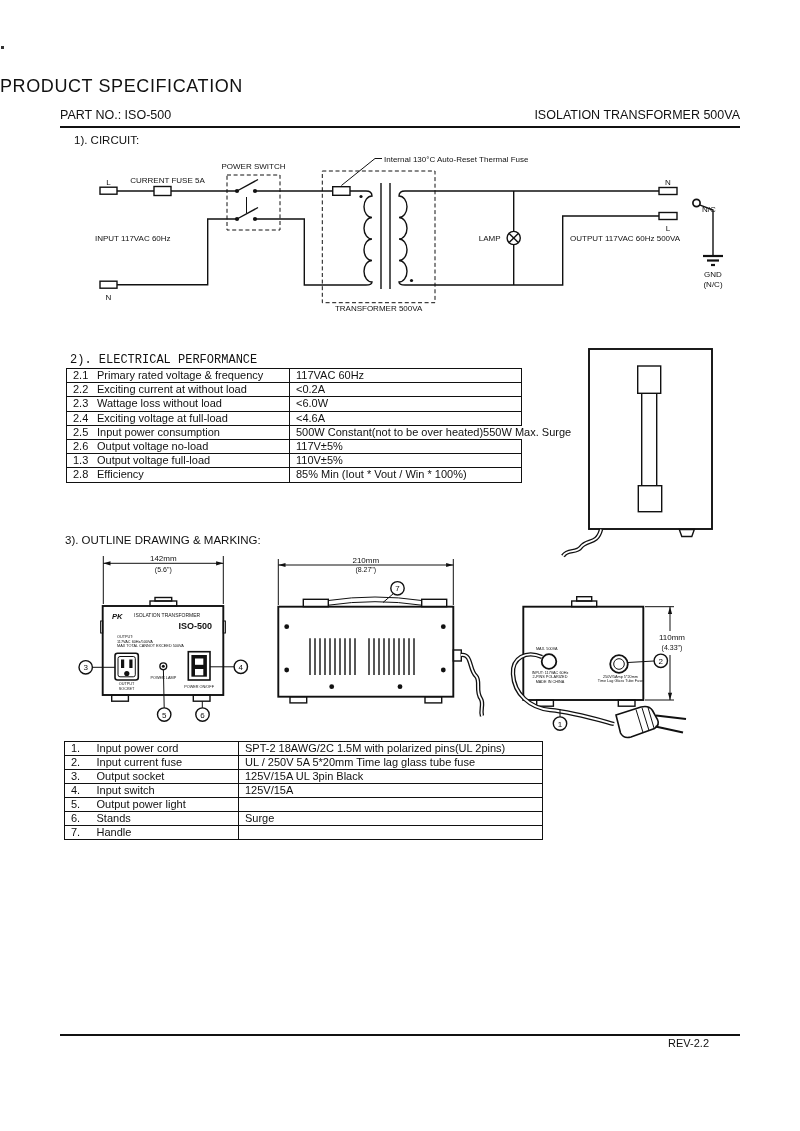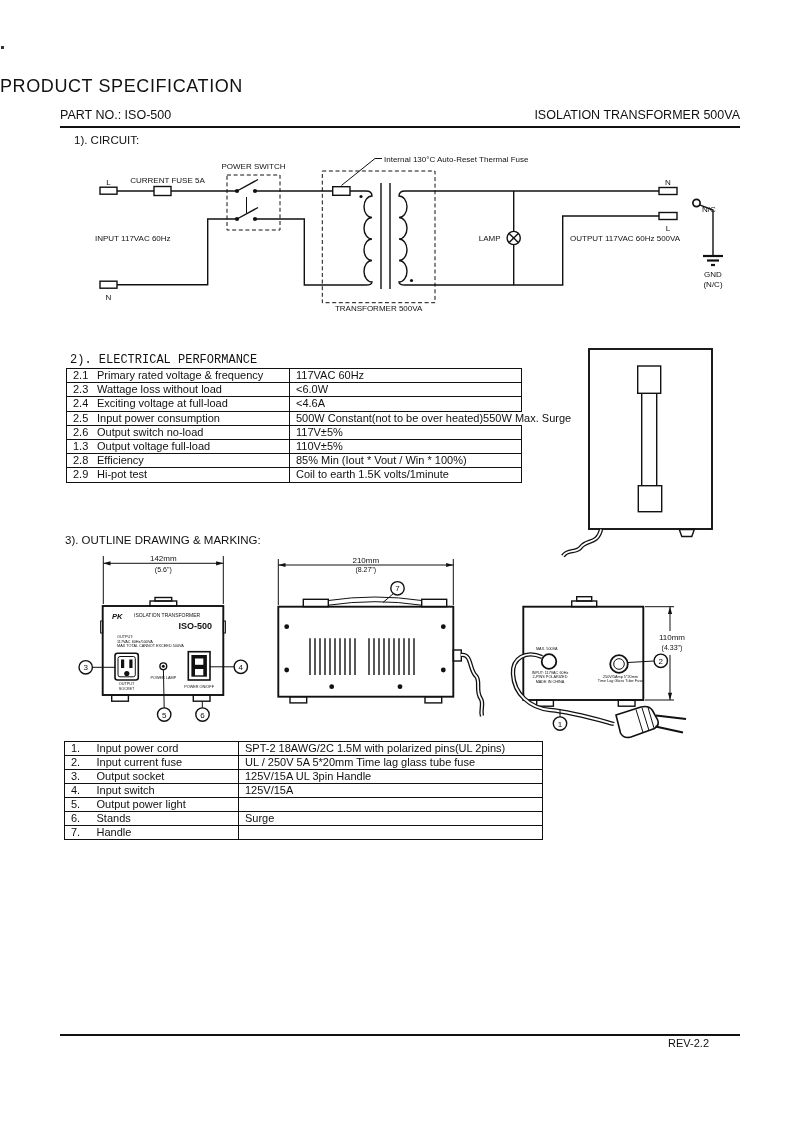--- a/index.html
+++ b/index.html
@@ -124,46 +124,46 @@
     <colgroup>
         <col style="width:223px">
         <col style="width:232px">
       </colgroup>
     <tbody>
         <tr>
       <td><span class="itemnum">2.1</span><span>Primary rated voltage &amp; frequency</span></td>
       <td>117VAC  60Hz</td>
         </tr>
     <tr>
+      <td><span class="itemnum">2.2</span><span>Exciting current at without load</span></td>
+      <td>&lt;0.2A</td>
+        </tr>
+    <tr>
       <td><span class="itemnum">2.3</span><span>Wattage loss  without load</span></td>
       <td>&lt;6.0W</td>
         </tr>
     <tr>
       <td><span class="itemnum">2.4</span><span>Exciting voltage at full-load</span></td>
       <td>&lt;4.6A</td>
         </tr>
     <tr>
       <td><span class="itemnum">2.5</span><span>Input power consumption</span></td>
       <td class="noright">500W Constant(not to be over heated)550W Max. Surge</td>
         </tr>
     <tr>
-      <td><span class="itemnum">2.6</span><span>Output switch no-load</span></td>
+      <td><span class="itemnum">2.6</span><span>Output voltage no-load</span></td>
       <td>117V±5%</td>
         </tr>
     <tr>
       <td><span class="itemnum">1.3</span><span>Output voltage full-load</span></td>
       <td>110V±5%</td>
         </tr>
     <tr>
       <td><span class="itemnum">2.8</span><span>Efficiency</span></td>
       <td>85% Min (Iout * Vout / Win * 100%)</td>
-        </tr>
-    <tr>
-      <td><span class="itemnum">2.9</span><span>Hi-pot test</span></td>
-      <td>Coil to earth 1.5K volts/1minute</td>
         </tr>
   </tbody>
     </table>
 
   <svg class="abs" style="left:555px;top:335px;" width="205" height="235" viewBox="0 0 205 235">
     <rect class="thk" x="34" y="14" width="123" height="180"></rect>
     <g>
       <rect x="86.7" y="58.3" width="15" height="92.4"></rect>
       <rect class="wht" x="82.7" y="31" width="23" height="27.3" style="fill:#fff"></rect>
       <rect class="wht" x="83.3" y="150.7" width="23.4" height="26" style="fill:#fff"></rect>
@@ -368,21 +368,21 @@
       <td class="bl br">SPT-2 18AWG/2C 1.5M with polarized pins(UL 2pins)</td>
         </tr>
     <tr>
       <td class="bl">2.</td>
       <td>Input current fuse</td>
       <td class="bl br">UL / 250V 5A 5*20mm Time lag glass tube fuse</td>
         </tr>
     <tr>
       <td class="bl">3.</td>
       <td>Output socket</td>
-      <td class="bl br">125V/15A UL 3pin Handle</td>
+      <td class="bl br">125V/15A UL 3pin Black</td>
         </tr>
     <tr>
       <td class="bl">4.</td>
       <td>Input switch</td>
       <td class="bl br">125V/15A</td>
         </tr>
     <tr>
       <td class="bl">5.</td>
       <td>Output power light</td>
       <td class="bl br"></td>

